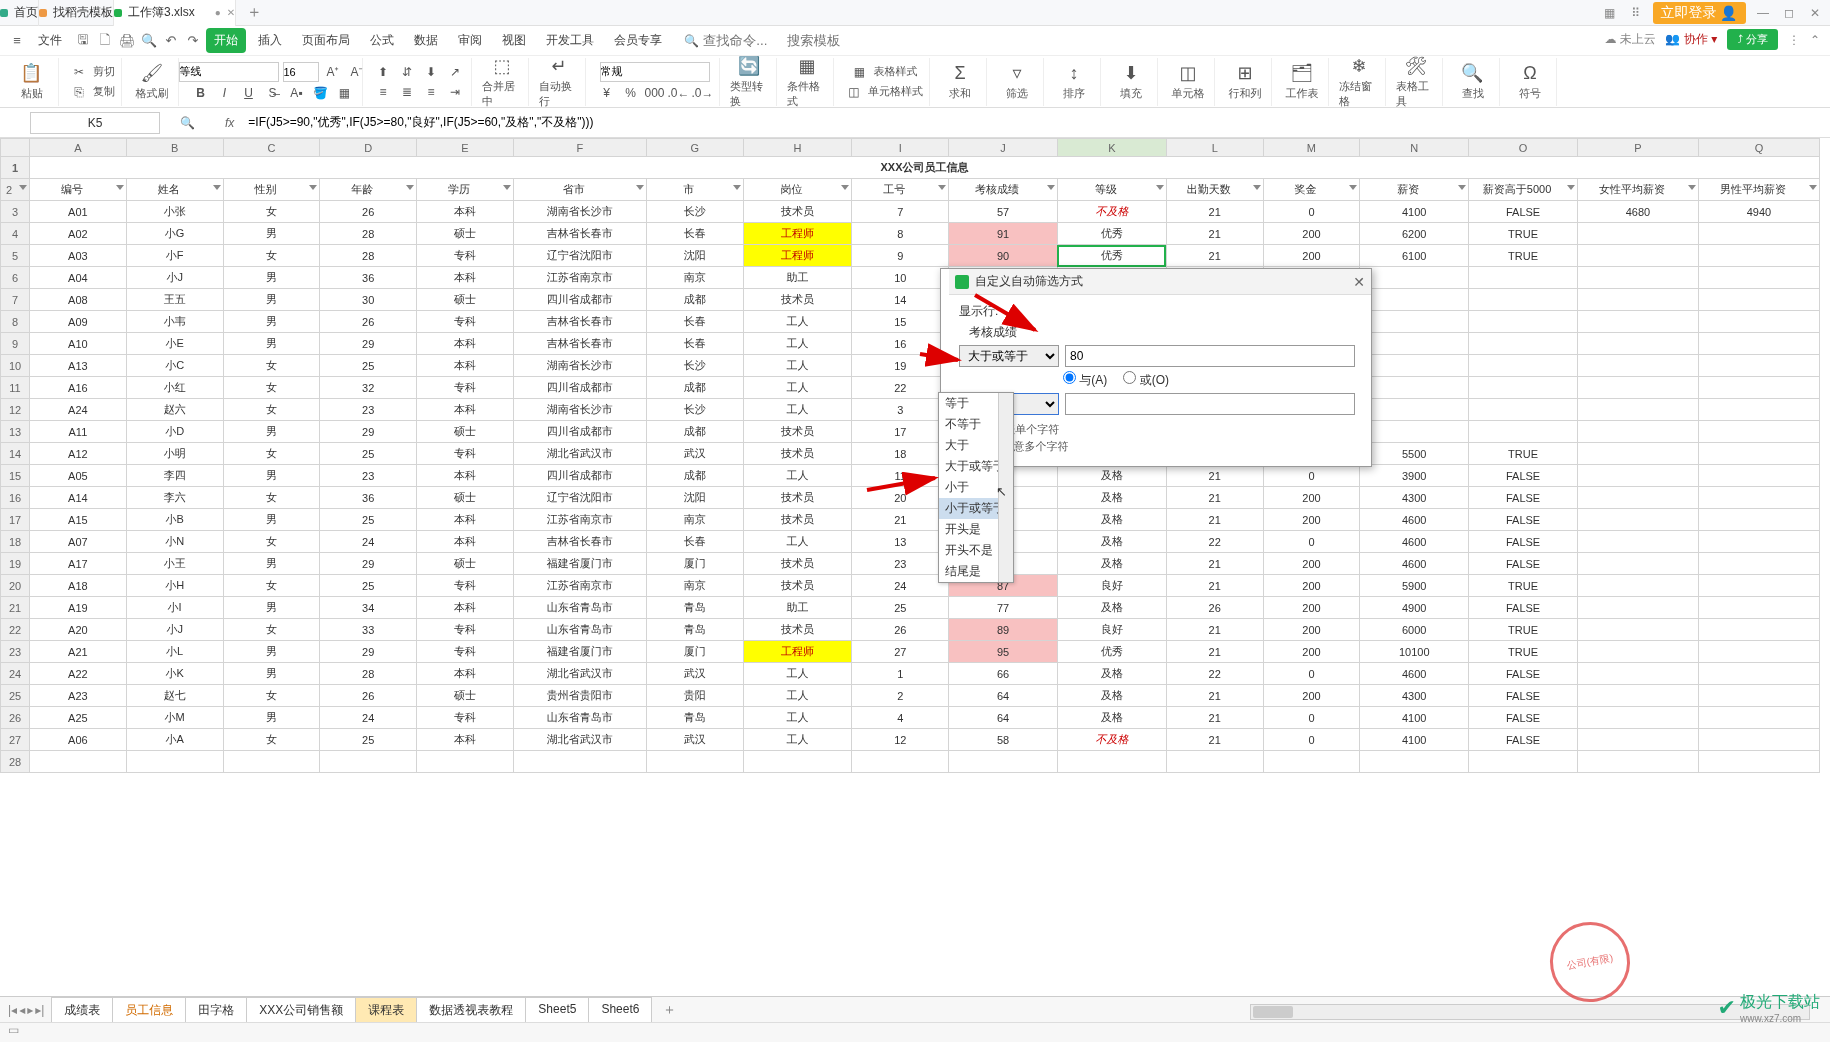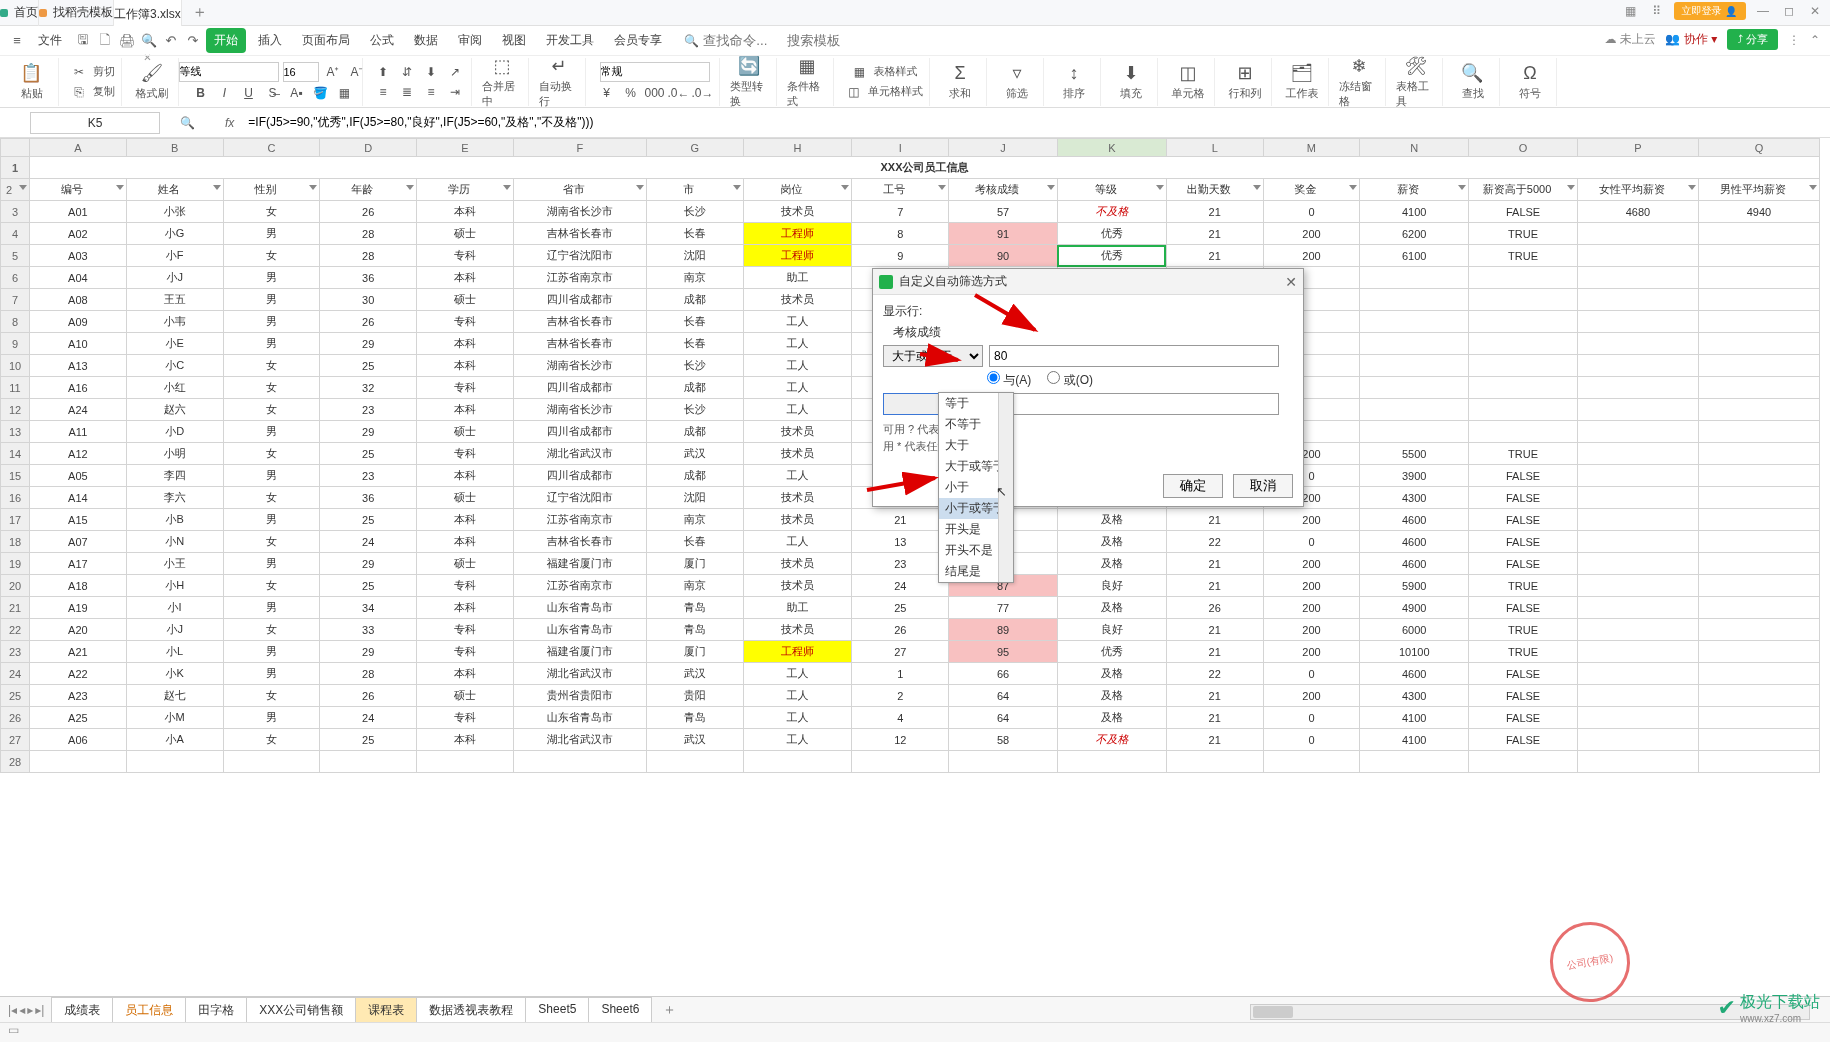--- a/index.html
+++ b/index.html
@@ -1,26 +1,26 @@
 <!DOCTYPE html>
 <html><head>
 <meta charset="utf-8">
 <style>
   * { box-sizing: border-box; margin: 0; padding: 0; font-family: "Microsoft YaHei", sans-serif; }
   body { background: #fff; font-size: 12px; color: #333; overflow: hidden; width: 1830px; height: 1042px; position: relative; }
 
   
   .top-tabs { height: 26px; background: #f7f8fa; display: flex; align-items: center; border-bottom: 1px solid #e0e0e0; position: relative; }
   .top-tab { height: 26px; padding: 0 0; display: flex; align-items: center; gap: 6px; border-right: 1px solid #e6e6e6; cursor: pointer; }
-  .top-tab.active { background: #fff; flex-direction: column; }
+  .top-tab.active { background: #fff; }
   .top-tab .dot { width: 8px; height: 8px; border-radius: 2px; }
   .close-x { color: #999; font-size: 10px; }
   .plus-tab { margin-left: 10px; color: #888; font-size: 16px; }
   .top-right { position: absolute; right: 6px; top: 2px; display: flex; align-items: center; gap: 8px; }
-  .top-right .btn-login { background: #f9a825; color: #fff; padding: 2px 8px; border-radius: 3px; font-size: 10px; display:flex; align-items:center; gap:4px;}
+  .top-right .btn-login { background: #f9a825; color: #fff; padding: 2px 8px; border-radius: 3px; font-size: 14px; display:flex; align-items:center; gap:4px;}
   .top-right .win-btn { color: #888; width: 18px; text-align:center; }
 
   
   .menu-bar { height: 30px; display: flex; align-items: center; gap: 4px; padding: 0 8px; border-bottom: 1px solid #eee; position: relative; }
   .menu-bar .m-icon { color: #666; width: 18px; text-align:center; font-size:13px; }
   .menu-tab { padding: 4px 8px; font-size: 12px; color: #444; cursor:pointer; }
   .menu-tab.active { background: #22b14c; color: #fff; border-radius: 4px; }
   .menu-right { position:absolute; right:10px; top:3px; display:flex; gap:10px; align-items:center; }
   .share-btn { background:#22b14c; color:#fff; padding:3px 10px; border-radius:3px; font-size:11px; }
 
@@ -49,21 +49,21 @@
   .hdr-row td { background:#fff; position:relative; padding-right:12px; font-weight:normal;}
   .hdr-row td::after { content:""; position:absolute; right:2px; top:6px; width:0;height:0;border-left:4px solid transparent;border-right:4px solid transparent;border-top:5px solid #888; }
   .title-row td { font-size:14px; font-weight:bold; }
   .hl-yellow { background:#ffff00; color:#c00000; }
   .hl-pink { background:#f8c1c1; }
   .red-text { color:#c00;font-style:italic; }
   .sel-cell { outline:2px solid #22b14c; outline-offset:-2px; }
   .col-K-hdr { background:#d9ead3 !important; }
 
   
-  .dialog { position:absolute; left:872px; top:268px; width:432px; background:#fff; border:1px solid #999; box-shadow:2px 2px 8px rgba(0,0,0,.3); font-size:12px; z-index:50;}
+  .dialog { position:absolute; left:940px; top:268px; width:432px; background:#fff; border:1px solid #999; box-shadow:2px 2px 8px rgba(0,0,0,.3); font-size:12px; z-index:50;padding-left:8px;}
   .dialog .titlebar { height:26px; display:flex; align-items:center; padding:0 6px; background:#f3f3f3; border-bottom:1px solid #ddd; }
   .dialog .titlebar .ic { width:14px;height:14px;background:#22b14c;border-radius:2px;margin-right:6px; }
   .dialog .titlebar .close { margin-left:auto; font-size:14px; color:#666; cursor:pointer; }
   .dialog .body { padding:8px 10px 12px; }
   .dialog .row2 { display:flex; align-items:center; gap:6px; margin:4px 0; }
   .dialog select, .dialog input.txt { height:22px; border:1px solid #999; font-size:12px; padding:0 4px; }
   .dialog .sel-small { width:100px; }
   .dialog .txt-long { width:290px; }
   .dialog .radio-row { margin-left:104px; display:flex; gap:16px; align-items:center; }
   .dialog .buttons { display:flex; justify-content:flex-end; gap:10px; padding:8px 10px; }
@@ -952,24 +952,20 @@
     </div>
     <div class="row2">
       <select class="sel-small" style="border-color:#3a76d6"><option></option></select>
       <input class="txt txt-long" value="" style="">
     </div>
     <div style="margin-top:6px;color:#555;font-size:11px;line-height:1.5">
       <span>可用 ? 代表单个字符</span><br>
       <span>用 * 代表任意多个字符</span>
     </div>
   </div>
-  <div class="buttons">
-    <button>确定</button>
-    <button>取消</button>
-  </div>
 </div>
 
 <div class="dropdown-list" id="op-dropdown">
   <span class="scroll-triangle" style="top:1px">▲</span>
   <span class="scroll-triangle" style="bottom:1px">▼</span>
 <div class="item">等于</div>
     <div class="item">不等于</div>
     <div class="item">大于</div>
     <div class="item">大于或等于</div>
     <div class="item">小于</div>

